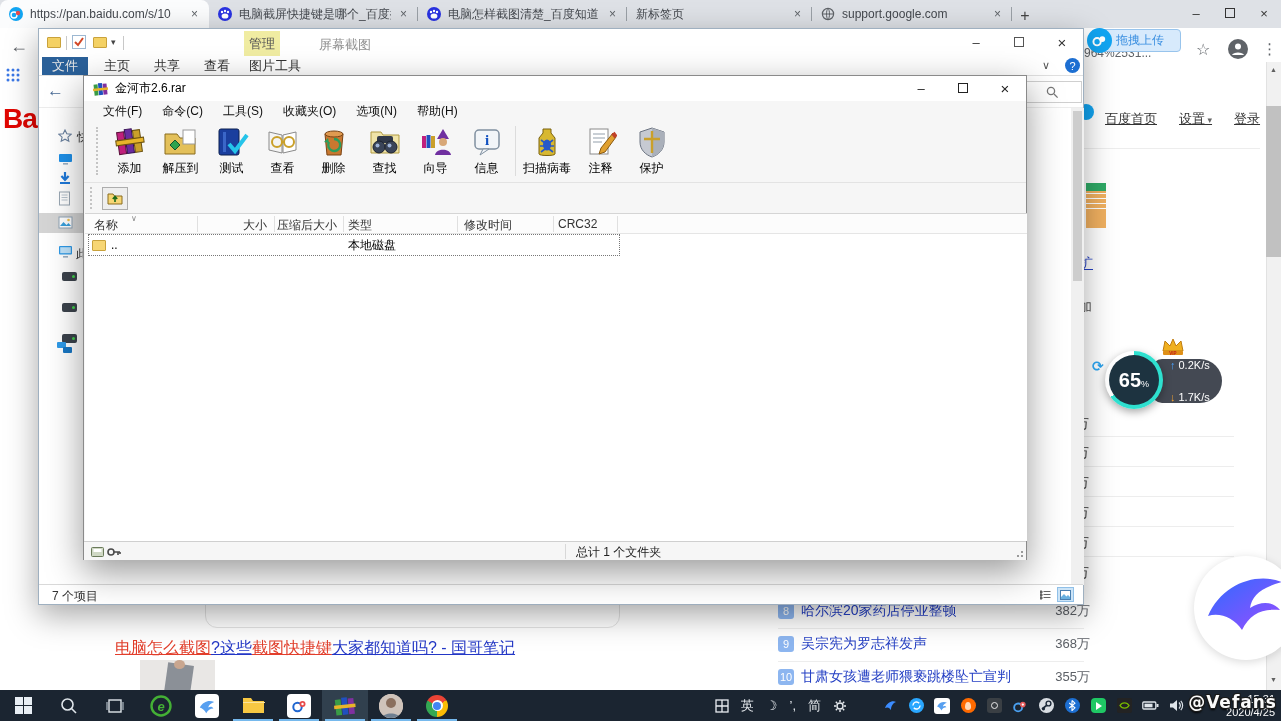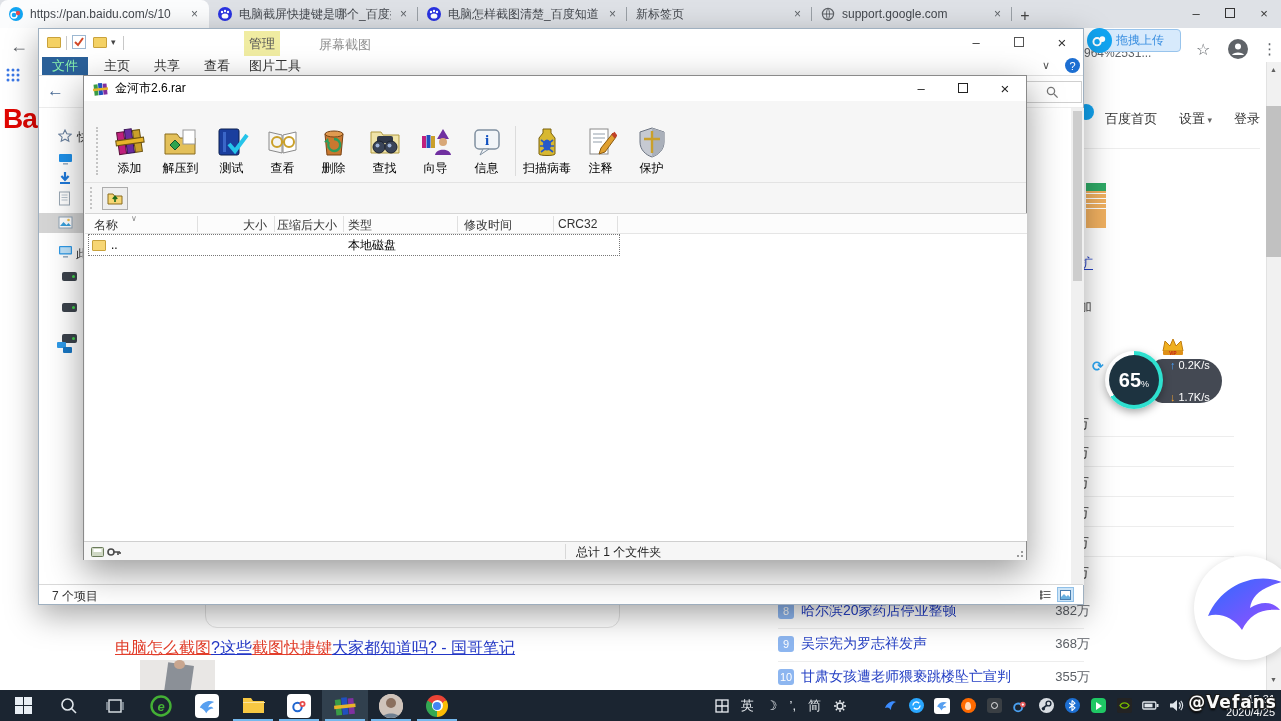--- a/index.html
+++ b/index.html
@@ -22,21 +22,21 @@
   .wbtn{width:34px;height:26px;display:flex;align-items:center;justify-content:center;color:#333;font-size:13px}
   .rest{width:10px;height:10px;border:1px solid #333;background:transparent;position:relative}
   .browser-toolbar-right{left:1084px;top:28px;width:197px;height:34px;background:#fff}
   .urltail{left:1084px;top:46px;color:#5f6368;font-size:12px;white-space:nowrap}
   .dragbtn{left:1099px;top:29px;width:82px;height:23px;background:#d7eafc;border:1px solid #98c4ec;border-radius:4px;
     color:#3a8fe0;font-size:12px;display:flex;align-items:center;justify-content:center}
   .ndisk-circ{border-radius:50%;background:#12a5f2;display:flex;align-items:center;justify-content:center}
 
   
   .balogo{left:3px;top:103px;font-size:28px;font-weight:bold;color:#e10602;letter-spacing:-1px}
-  .hlink{color:#333;font-size:13px;}
+  .hlink{color:#333;font-size:13px;text-decoration:underline}
   .frag-link{color:#2440c4;text-decoration:underline;font-size:14px}
   .hotrow{position:absolute;display:flex;align-items:center;width:312px}
   .badge{width:16px;height:16px;background:#8db6f0;color:#fff;font-size:11px;border-radius:3px;
     display:flex;align-items:center;justify-content:center;flex:none}
   .hottitle{color:#2540c4;font-size:14px;margin-left:7px;flex:1;white-space:nowrap}
   .hotcount{color:#5c6066;font-size:13px}
   .hline{position:absolute;height:1px;background:#ededed}
   .rtitle{left:115px;top:638px;font-size:16px;white-space:nowrap}
   .rtitle span{text-decoration:underline}
   .seg-b{color:#2337c6}.seg-r{color:#e23e2b}
@@ -47,21 +47,21 @@
   .sarr{left:1266px;width:15px;text-align:center;font-size:7px;color:#606060}
 
   
   .explorer{left:38px;top:28px;width:1046px;height:577px;background:#fff;border:1px solid #9fb0c0;
     box-shadow:0 10px 30px rgba(0,0,0,.35)}
   .exl{position:absolute}
   .qat-folder{width:14px;height:11px;background:#f4d164;border:1px solid #c9a23c;border-radius:1px}
   .qsep{width:1px;height:14px;background:#c8c8c8}
   .manage-tab{background:#f0eca2;color:#555;font-size:13px;display:flex;align-items:center;justify-content:center}
   .extab{font-size:13px;color:#333;display:flex;align-items:center;justify-content:center}
-  .extab.file{background:#2a6099;color:#86efac}
+  .extab.file{background:#2a6099;color:#e5e5e5}
   .exctl{font-size:13px;color:#333;display:flex;align-items:center;justify-content:center}
   .helpq{background:#1d6fd2;color:#fff;border-radius:50%;font-size:11px;display:flex;align-items:center;justify-content:center}
   .esearch{border:1px solid #cfcfcf;background:#fff}
   .sbicon{position:absolute;left:19px}
   .drv{width:15px;height:9px;background:#3c434c;border-radius:2px;position:relative}
   .drv::after{content:"";position:absolute;right:2px;top:3px;width:3px;height:3px;border-radius:50%;background:#3fd24a}
   .exstatus{left:0;bottom:0;width:100%;height:20px;border-top:1px solid #d9d9d9;background:#fff;font-size:12px;color:#333}
   .viewbtn{width:17px;height:15px;border:1px solid transparent;display:flex;align-items:center;justify-content:center}
   .viewbtn.on{background:#cce4f7;border-color:#90c0e8}
 
@@ -406,20 +406,28 @@
           </g>
         </svg>
       <span>金河市2.6.rar</span>
     </div>
     <div class="wr-ctl" style="left:816px">–</div>
     <div class="wr-ctl" style="left:858px">
         <span class="rest" style="border-color:#222"></span>
       </div>
     <div class="wr-ctl" style="left:900px;font-size:15px">×</div>
 
+    <div class="wr-menu a">
+      <span>文件(F)</span>
+      <span>命令(C)</span>
+      <span>工具(S)</span>
+      <span>收藏夹(O)</span>
+      <span>选项(N)</span>
+      <span>帮助(H)</span>
+    </div>
 
     <div class="wr-tools a">
       <span class="grip"></span>
       <div class="tbtn">
         <span class="ic">
             <svg width="34" height="32" viewBox="0 0 34 32">
               <g transform="rotate(-8 17 16)">
                 <rect x="5" y="5" width="7" height="22" fill="#c0207c" stroke="#5a0f3a"></rect>
                 <rect x="13" y="3" width="7" height="24" fill="#6a2ca0" stroke="#351052"></rect>
                 <rect x="21" y="5" width="7" height="22" fill="#caa02a" stroke="#6b5210"></rect>

